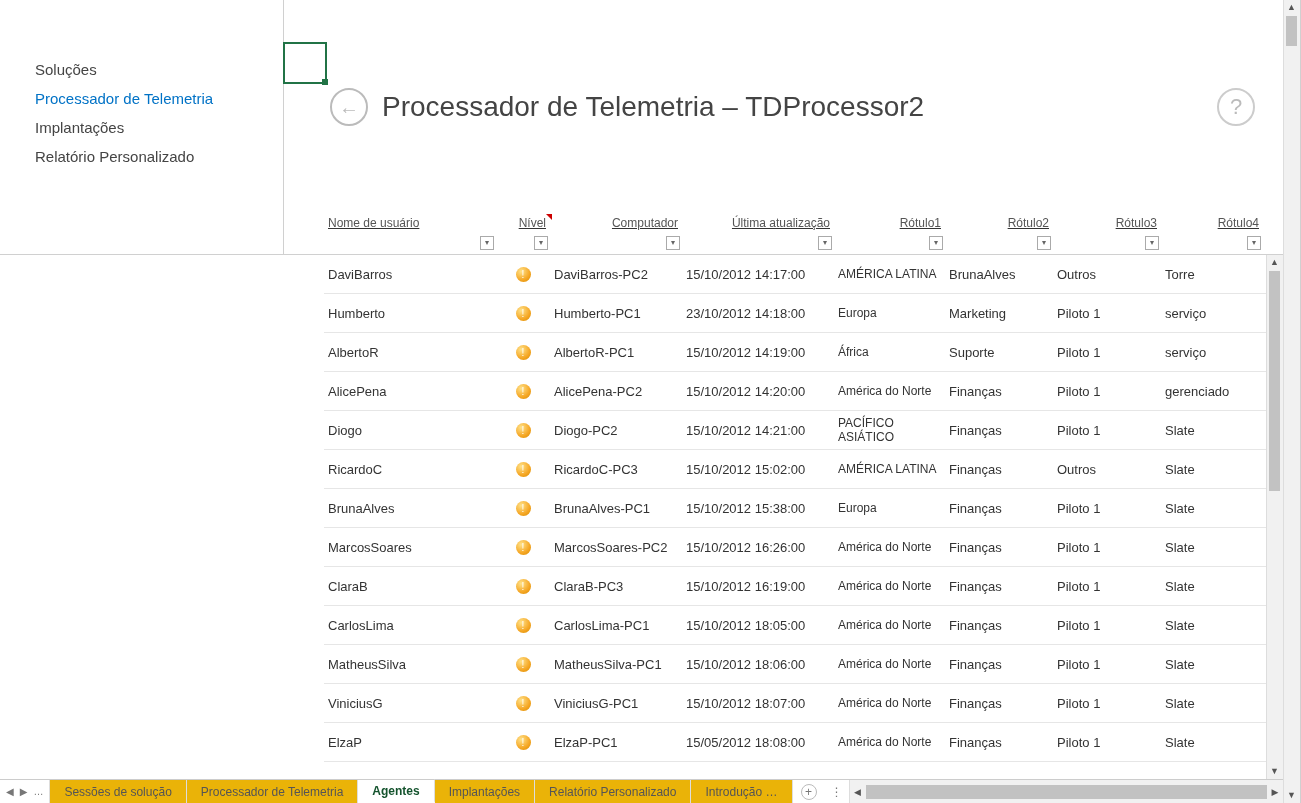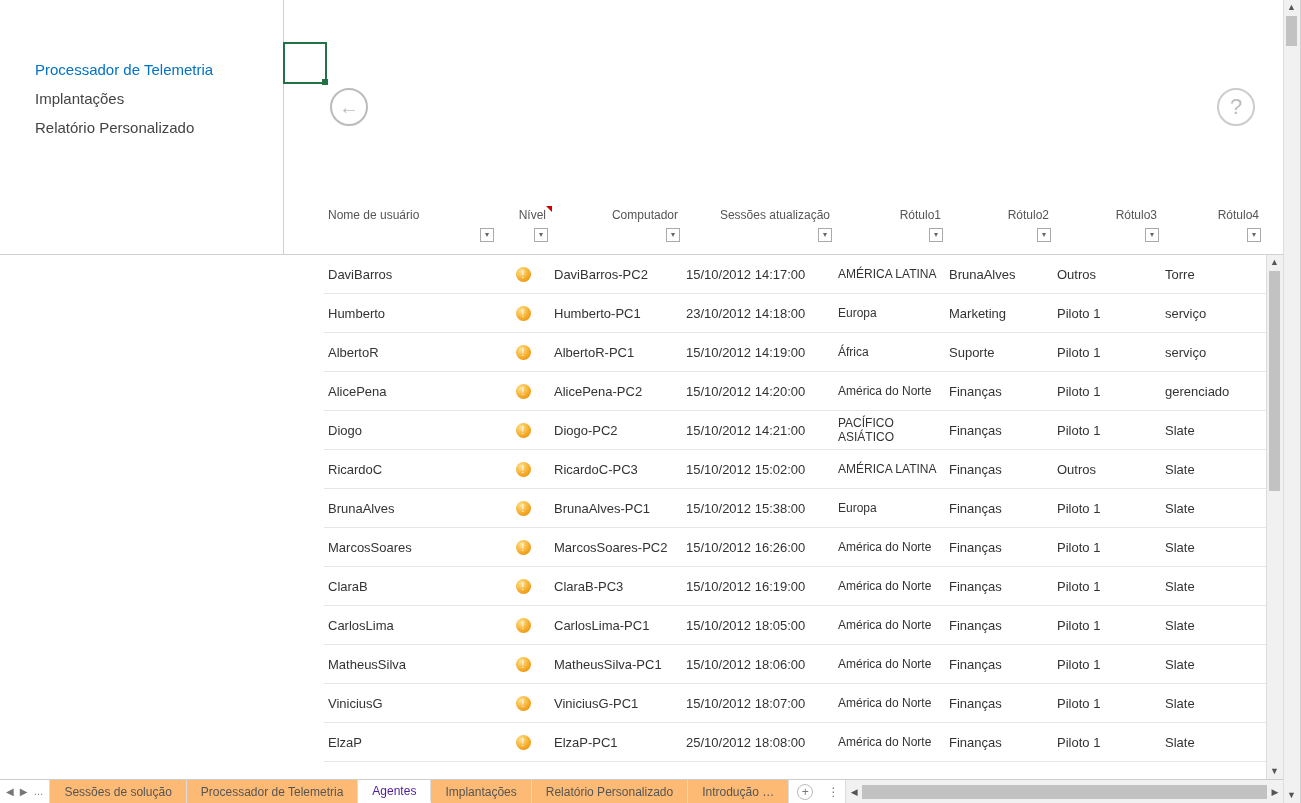--- a/index.html
+++ b/index.html
@@ -114,25 +114,26 @@
     right: 28px; top: 88px;
     width: 38px; height: 38px;
     border: 2px solid #ccc;
     border-radius:50%;
     display:flex;align-items:center;justify-content:center;
     color:#bbb; font-size:22px; font-weight:300;
     cursor:pointer;
   }
   .col-headers {
     position:absolute;
-    left: 40px; right: 14px; bottom: 8px;
+    left: 40px; right: 14px; bottom: 0;
     height: 48px;
     display:grid;
     grid-template-columns: 172px 54px 132px 152px 111px 108px 108px 102px;
     align-items:end;
+    text-decoration:underline;
   }
   .col-headers .ch {
     position: relative;
     font-size: 12px;
     color: #555;
     padding: 0 4px 24px 4px;
     text-align: right;
   }
   .col-headers .ch:first-child { text-align:left; }
   .col-headers .ch .filter {
@@ -197,24 +198,24 @@
     border-right:1px solid #ddd;
   }
   .sheet-nav span { color:#777; cursor:pointer; font-size:10px; }
   .sheet-tabs { display:flex; align-items:stretch; }
   .sheet-tab {
     border-right:1px solid #ddd;
     padding: 0 14px;
     display:flex; align-items:center;
     color:#555;
     cursor:pointer;
-    background:#fdba74;
+    background:#eab308;
   }
   .sheet-tab.active {
-    color:#4c1d95; font-weight:400;
+    color:#14532d; font-weight:700;
     border-bottom:2px solid #fff;
     border-top:1px solid #ccc;
     margin-top:-1px;
     background:#fff;
   }
   .sheet-add {
     width:22px; display:flex;align-items:center;justify-content:center;
     border:1px solid #bbb; border-radius:50%;
     height:16px; width:16px;
     margin: 4px 8px;
@@ -249,50 +250,52 @@
   .inner-vscroll .thumb { position:absolute; left:2px; width:11px; top:16px; height:220px; background:#c2c2c2; }
 </style>
 </head>
 <body>
 
 <div class="app">
   <div class="main-area">
     <div class="content-wrap">
       <div class="top-row">
         <div class="sidebar">
+          <div class="nav-item">Soluções</div>
           <div class="nav-item active">Processador de Telemetria</div>
           <div class="nav-item">Implantações</div>
           <div class="nav-item">Relatório Personalizado</div>
         </div>
         <div class="header-pane">
           <div class="sel-cell"></div>
           <div class="title-row">
             <div class="back-btn">
               <span>←</span>
             </div>
+            <div class="page-title">Processador de Telemetria – TDProcessor2</div>
           </div>
           <div class="help-btn">
             <span>?</span>
           </div>
           <div class="col-headers">
             <div class="ch">
               <span>Nome de usuário</span>
               <span class="filter">▾</span>
             </div>
             <div class="ch">
               <span>Nível</span>
               <span class="redmark"></span>
               <span class="filter">▾</span>
             </div>
             <div class="ch">
               <span>Computador</span>
               <span class="filter">▾</span>
             </div>
             <div class="ch">
-              <span>Sessões atualização</span>
+              <span>Última atualização</span>
               <span class="filter">▾</span>
             </div>
             <div class="ch">
               <span>Rótulo1</span>
               <span class="filter">▾</span>
             </div>
             <div class="ch">
               <span>Rótulo2</span>
               <span class="filter">▾</span>
             </div>
@@ -453,21 +456,21 @@
               <div>Finanças</div>
               <div>Piloto 1</div>
               <div>Slate</div>
             </div>
             <div class="datarow">
               <div>ElzaP</div>
               <div class="lvl">
                 <span class="lvl-icon">!</span>
               </div>
               <div>ElzaP-PC1</div>
-              <div>25/10/2012 18:08:00</div>
+              <div>15/05/2012 18:08:00</div>
               <div class="r1">América do Norte</div>
               <div>Finanças</div>
               <div>Piloto 1</div>
               <div>Slate</div>
             </div>
           </div>
         <div class="inner-vscroll">
           <div class="arrow up">▲</div>
           <div class="thumb"></div>
           <div class="arrow down">▼</div>

